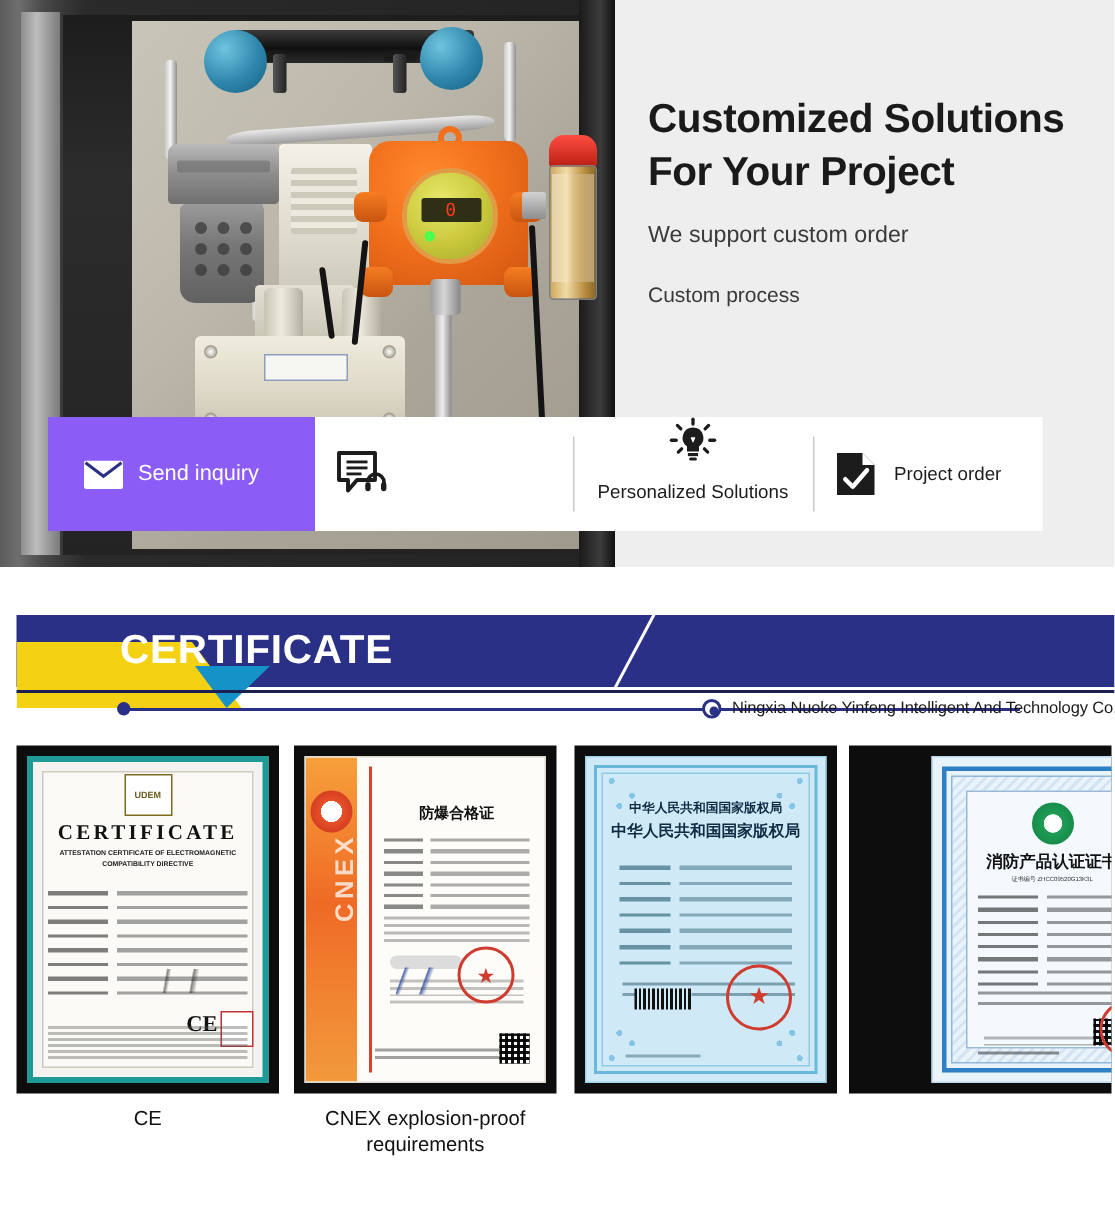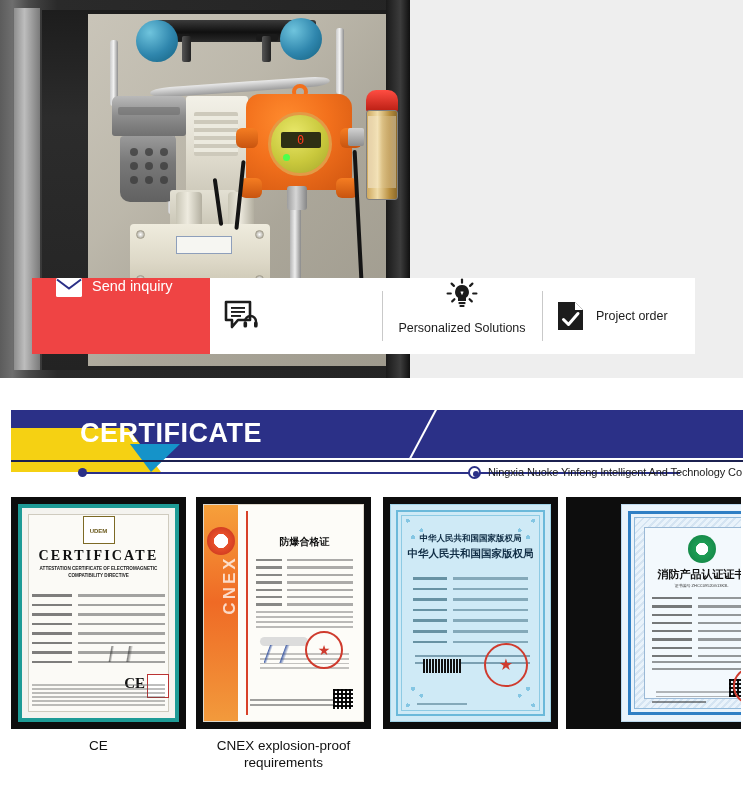--- a/index.html
+++ b/index.html
@@ -196,21 +196,21 @@
   .hero-h1 {
     font-size:27px; font-weight:bold; color:#1a1a1a; line-height:1.28;
     letter-spacing:-.3px; margin-top:62px;
   }
   .hero-sub { font-size:15.5px; color:#3a3a3a; margin-top:17px; }
   .hero-sub2 { font-size:14px; color:#3a3a3a; margin-top:22px; }
 
   
   .process { position:absolute; left:32px; top:278px; height:76px; width:663px; display:flex; }
   .send-inquiry {
-    width:178px; background:#ef4444; display:flex; gap:10px;
+    width:178px; background:#8b5cf6; display:flex; align-items:center; gap:10px;
     padding-left:24px; cursor:pointer;
   }
   .send-inquiry .label { color:#fff; font-size:14.5px; }
   .proc-rest { flex:1; background:#fff; display:flex; align-items:stretch; }
   .proc-item { display:flex; align-items:center; gap:10px; padding:0 14px; position:relative; }
   .proc-item + .proc-item:before {
     content:""; position:absolute; left:0; top:13px; bottom:13px; width:1px; background:#c9c9c9;
   }
   .proc-item .ptext { font-size:12.5px; color:#1c1c1c; line-height:1.35; }
   .proc-item.i1 { width:172px; }
@@ -517,20 +517,25 @@
 
     <div class="beacon-cap"></div>
     <div class="beacon-body"></div>
     <div class="beacon-glass"></div>
 
     <div class="wire w1"></div>
     <div class="wire w2"></div>
     <div class="wire w3"></div>
   </div>
 
+  <div class="hero-text">
+    <h1 class="hero-h1">Customized Solutions For Your Project</h1>
+    <p class="hero-sub">We support custom order</p>
+    <p class="hero-sub2">Custom process</p>
+  </div>
 
   <div class="process">
 
     <div class="send-inquiry">
       <span>
         <svg class="svg-ic" width="26" height="19" viewBox="0 0 26 19">
           <rect x="0" y="0" width="26" height="19" rx="1.5" fill="#ffffff"></rect>
           <path d="M1 1.5 L13 10.5 L25 1.5" fill="none" stroke="#2b3087" stroke-width="2"></path>
         </svg>
       </span>

